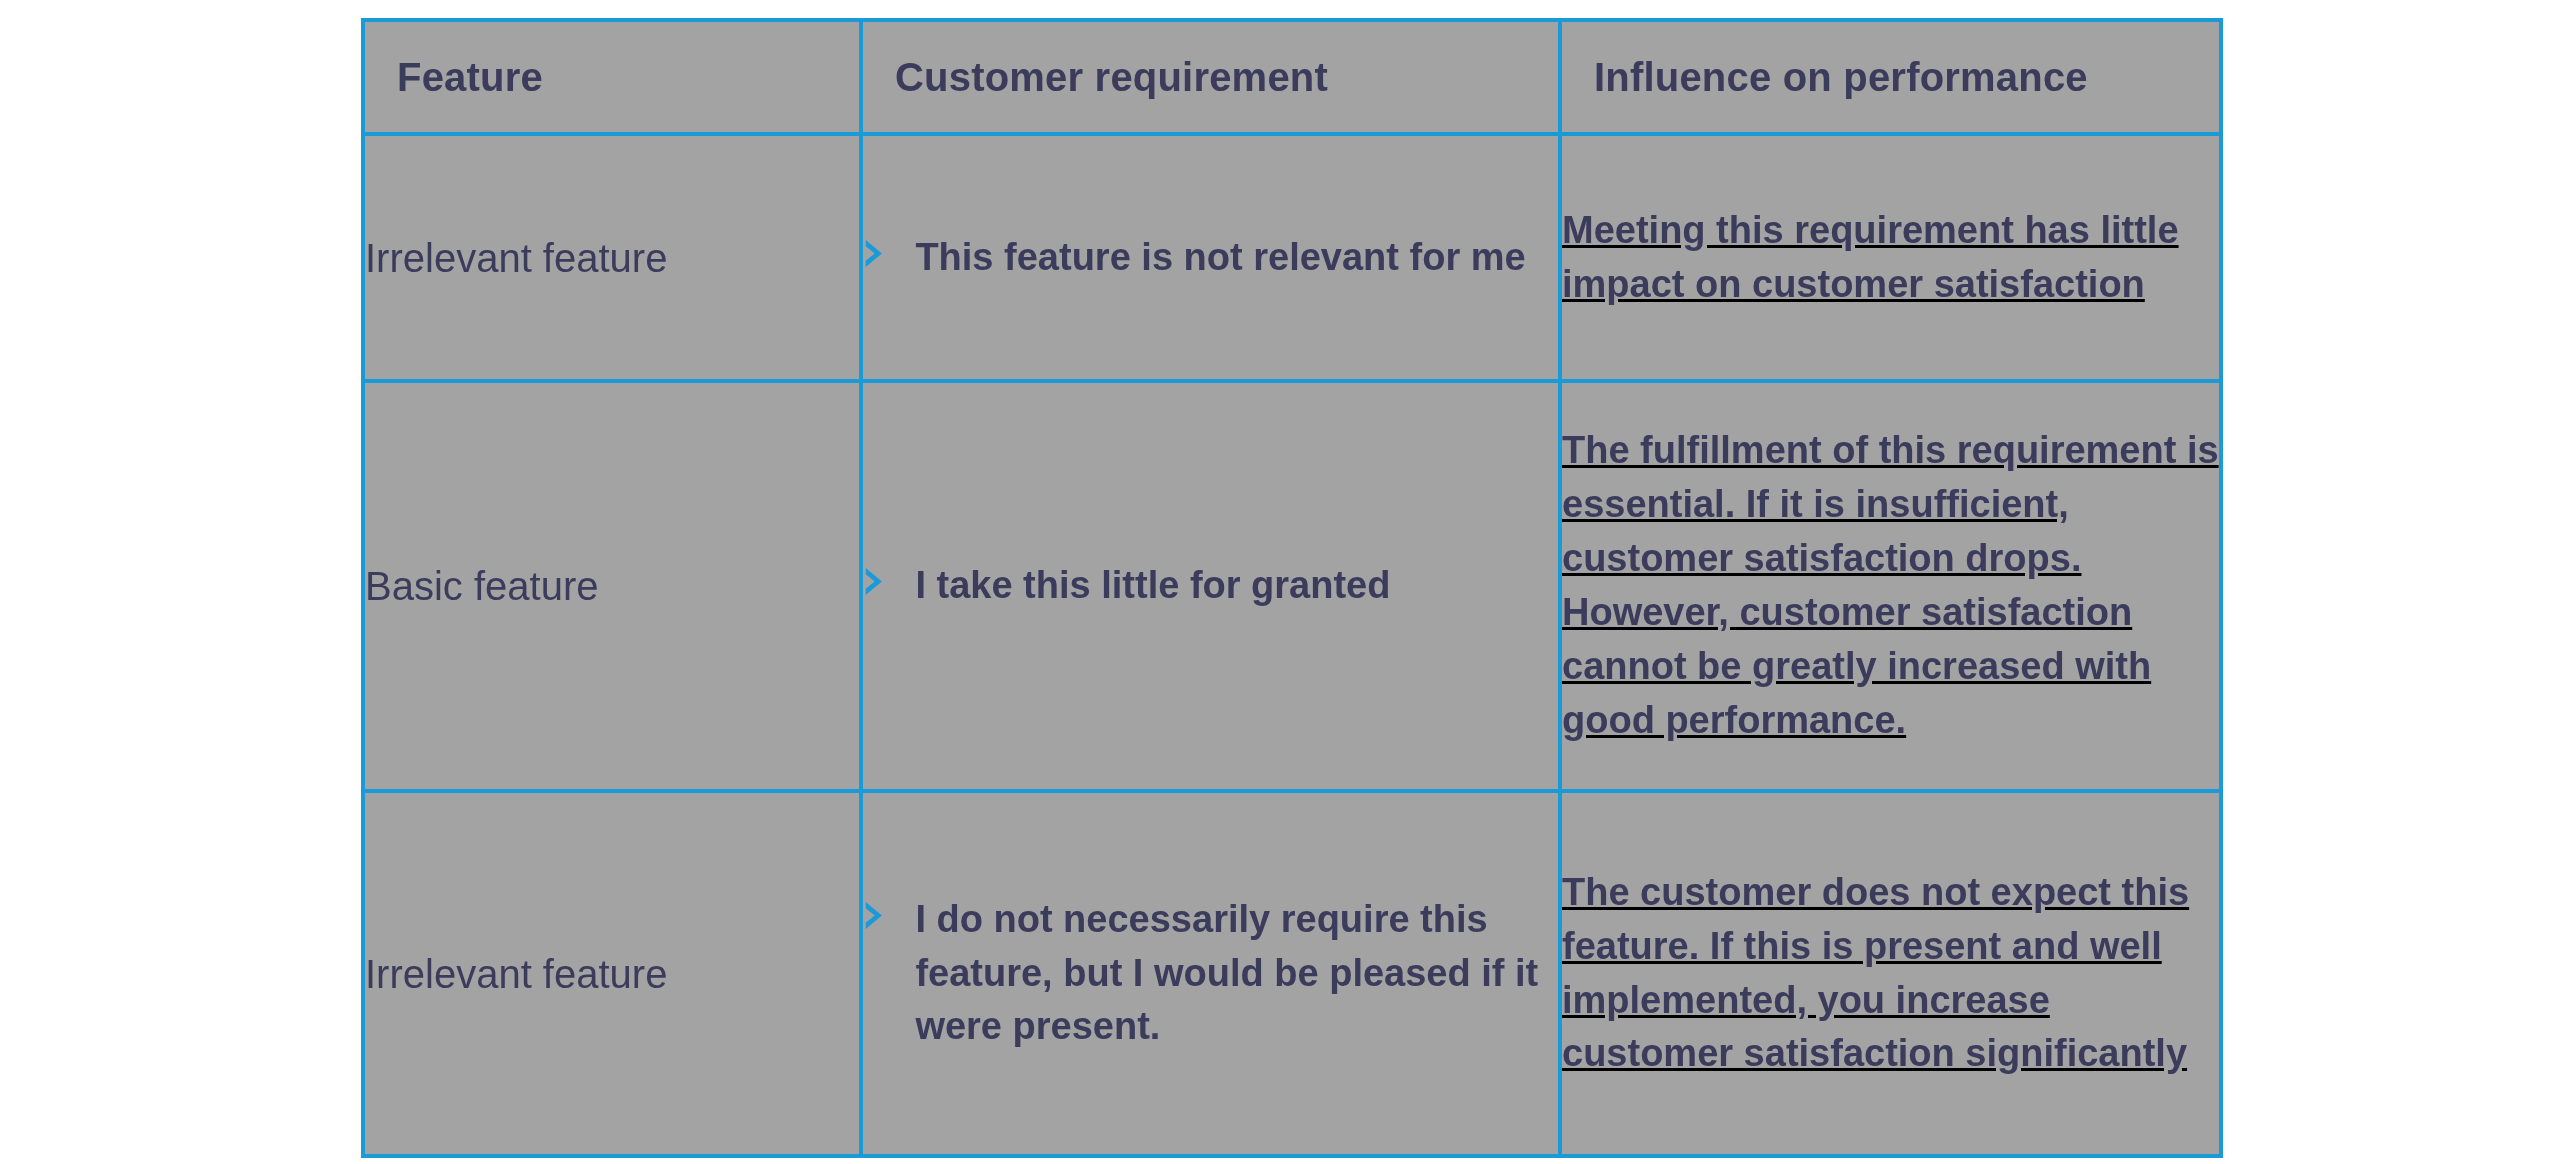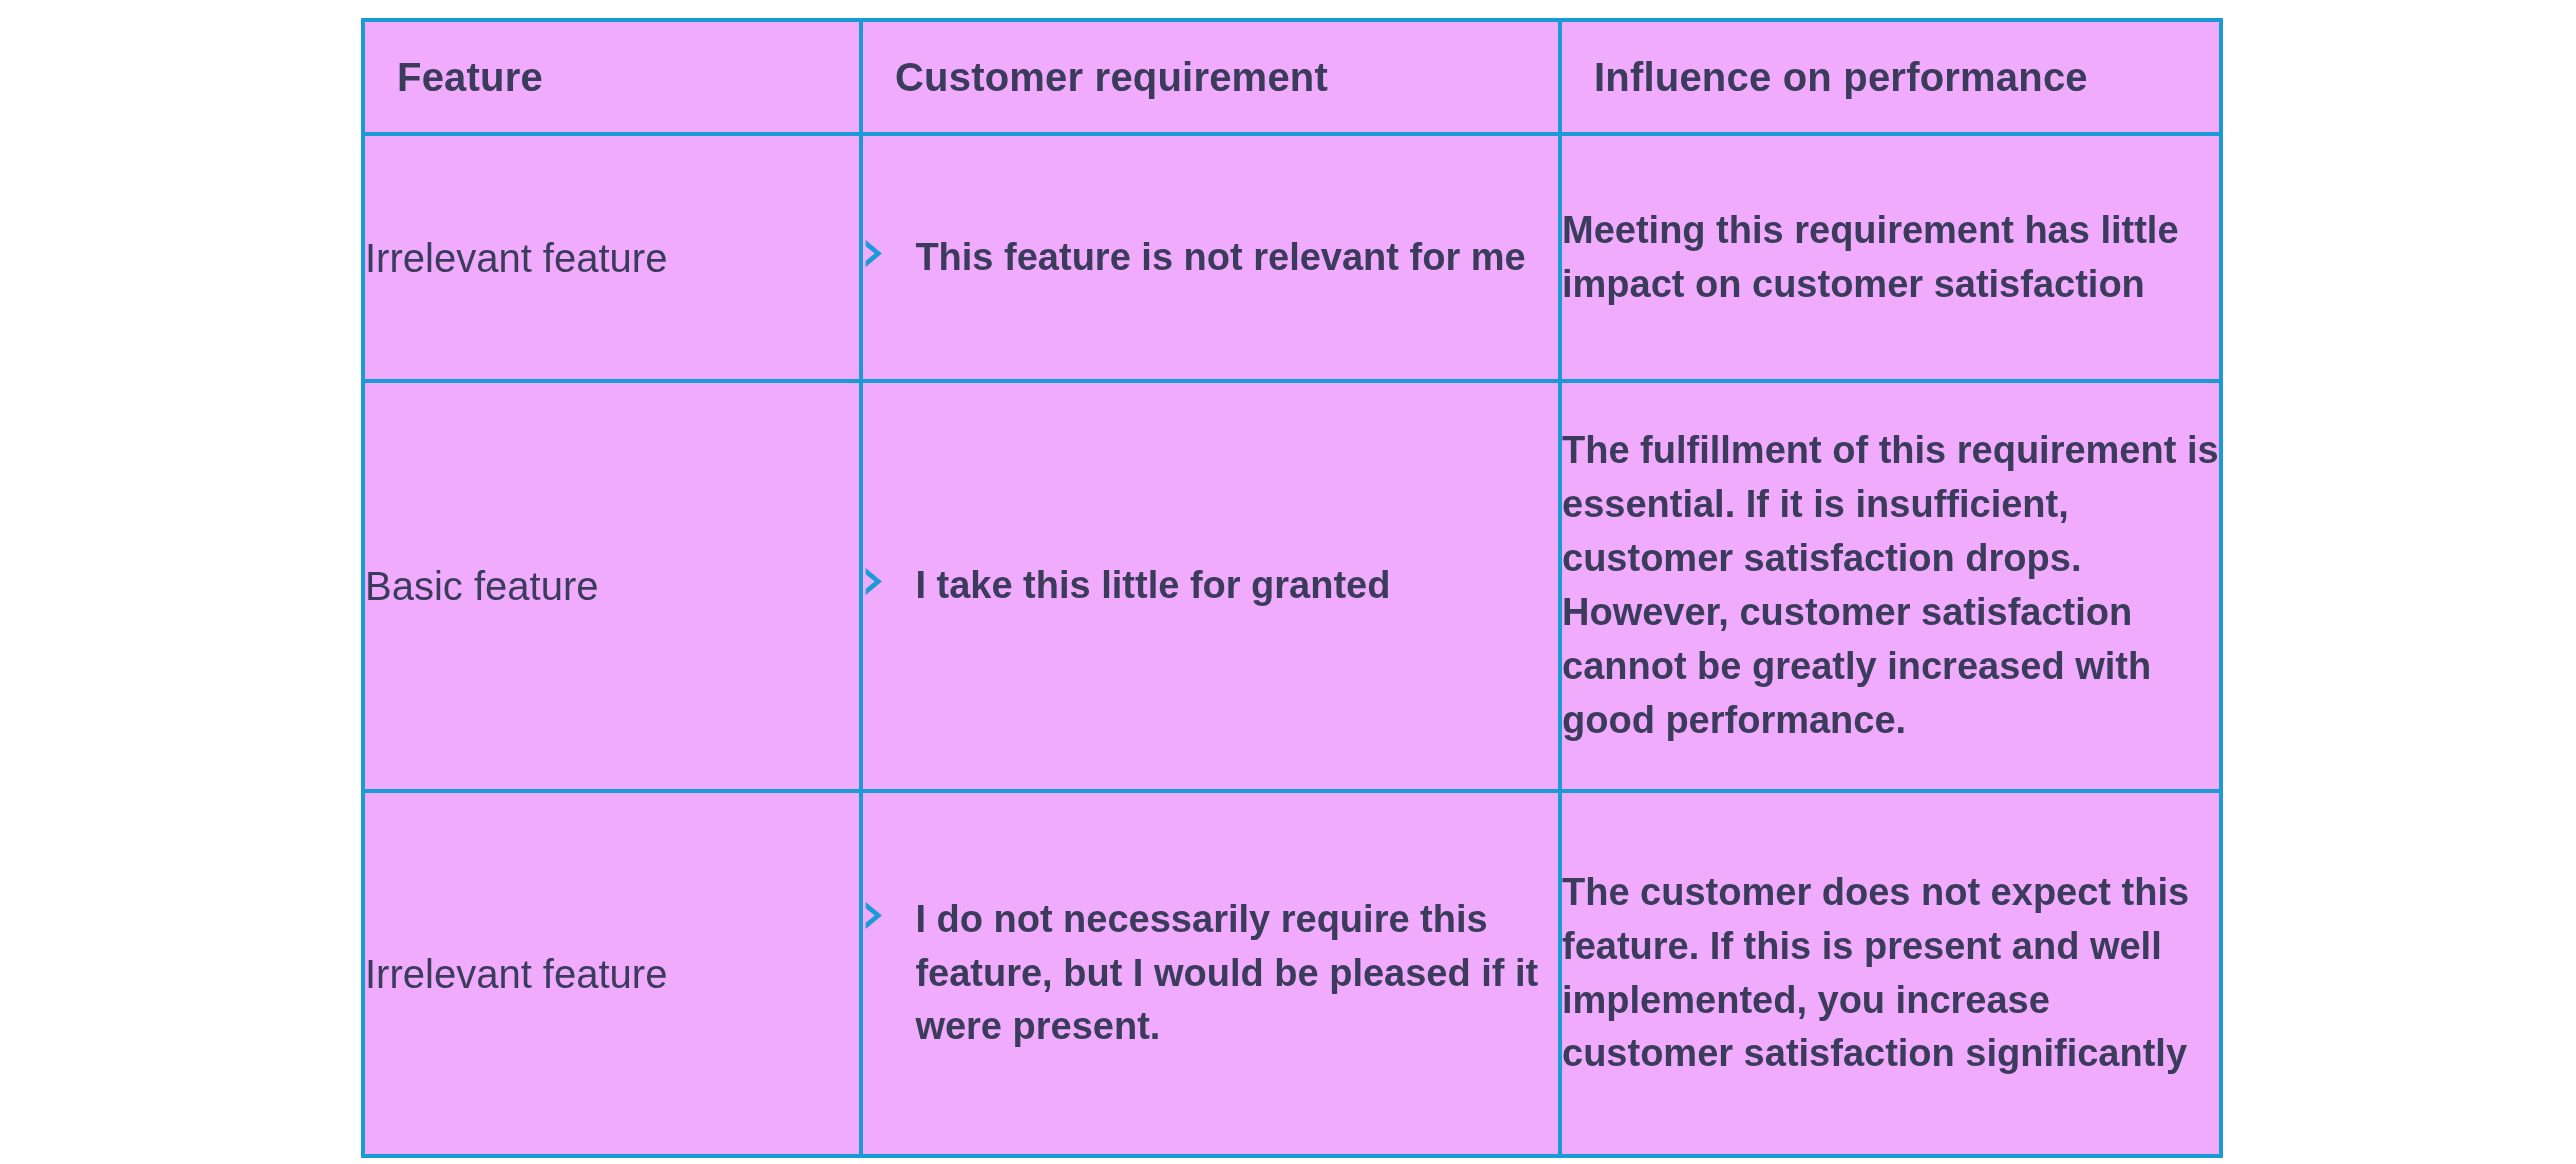--- a/index.html
+++ b/index.html
@@ -24,21 +24,21 @@
 
   
   .kano-table {
     position: absolute;
     left: 361px;
     top: 18px;
     width: 1857px;
     height: 1132px;
     border-collapse: collapse;
     border: 4.5px solid #1A9BD7;
-    background: #f0abfc;
+    background: #a3a3a3;
     table-layout: fixed;
     padding-left: 32px;
   }
 
   .kano-table col.col-feature      { width: 498px; }
   .kano-table col.col-requirement  { width: 699px; }
   .kano-table col.col-influence    { width: 661px; }
 
   .kano-table td,
   .kano-table th {
@@ -102,20 +102,21 @@
   .requirement-text {
     font-size: 38px;
     font-weight: 700;
     color: #3B3B5C;
     line-height: 1.42;
     display: block;
   }
 
   .cell-influence {
     padding: 0 36px 0 31px;
+    text-decoration: underline;
   }
   .influence-text {
     font-size: 38px;
     font-weight: 700;
     color: #3B3B5C;
     line-height: 1.42;
     display: block;
   }
 </style>
 </head>

